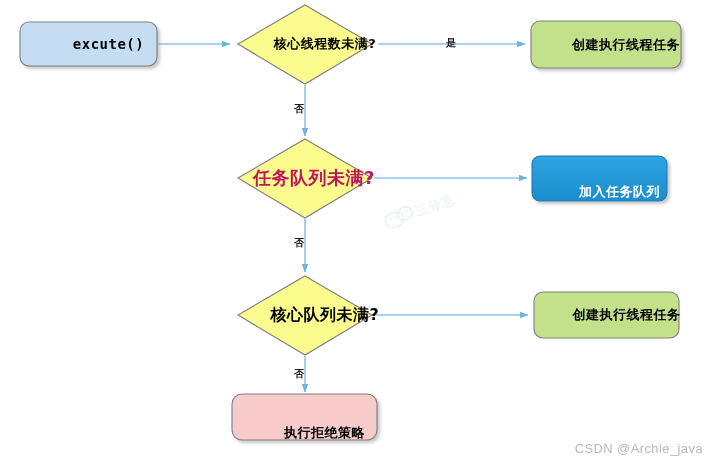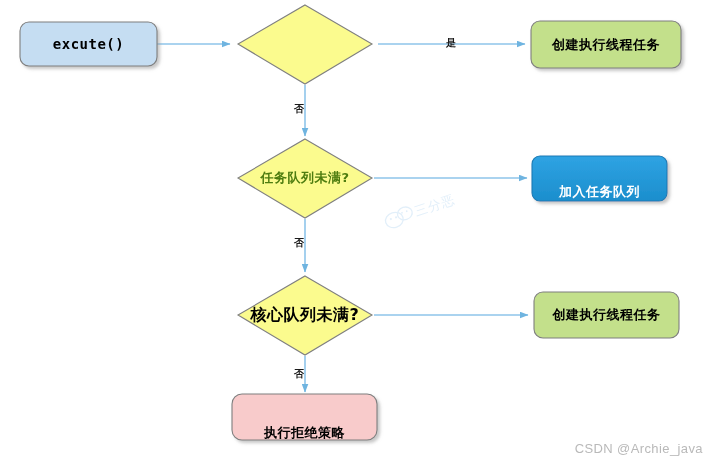--- a/index.html
+++ b/index.html
@@ -28,20 +28,21 @@
   .node-label {
     position: absolute;
     display: flex;
     align-items: center;
     justify-content: center;
     text-align: right;
     white-space: nowrap;
     font-weight: bold;
     letter-spacing: 0.5px;
     pointer-events: none;
+    padding-left: 20px;
   }
   .cn-text {
     font-family: "DejaVu Sans", "Liberation Sans", sans-serif;
     font-weight: bold;
   }
   .mono-text {
     font-family: "DejaVu Sans Mono", "Liberation Mono", monospace;
     font-weight: bold;
   }
   .edge-label {
@@ -132,22 +133,23 @@
 
     <rect x="532" y="156" width="135" height="45" rx="8" ry="8" fill="url(#blue-box-grad)" stroke="#1b7bb5" stroke-width="1.1" filter="url(#soft-shadow)"></rect>
 
     <rect x="534" y="292" width="145" height="46" rx="9" ry="9" fill="#c3e08b" stroke="#7f7f7f" stroke-width="1.1"></rect>
 
     <rect x="232" y="394" width="145" height="46" rx="10" ry="10" fill="#f8cbcb" stroke="#7f7f7f" stroke-width="1.1" filter="url(#soft-shadow)"></rect>
   </svg>
 
   <div class="node-label mono-text" style="left:20px; top:22px; width:137px; height:44px; font-size:14px; color:#000;">excute()</div>
 
+  <div class="node-label cn-text" style="left:225px; top:28px; width:160px; height:32px; font-size:13px; color:#000;">核心线程数未满?</div>
 
-  <div class="node-label cn-text" style="left:230px; top:162px; width:150px; height:32px; font-size:13px; color:#4d7c0f;">任务队列未满?</div>
+  <div class="node-label cn-text" style="left:219px; top:162px; width:150px; height:32px; font-size:18px; color:#be185d;">任务队列未满?</div>
 
   <div class="node-label cn-text" style="left:230px; top:299px; width:150px; height:32px; font-size:16px; color:#000;">核心队列未满?</div>
 
   <div class="node-label cn-text" style="left:531px; top:21px; width:150px; height:47px; font-size:13px; color:#000;">创建执行线程任务</div>
 
   <div class="node-label cn-text" style="left:532px; top:156px; width:135px; height:39px; font-size:13px; color:#ffffff;margin-top:16px;">加入任务队列</div>
 
   <div class="node-label cn-text" style="left:534px; top:292px; width:145px; height:46px; font-size:13px; color:#000;">创建执行线程任务</div>
 
   <div class="node-label cn-text" style="left:232px; top:394px; width:145px; height:46px; font-size:13px; color:#000;margin-top:16px;">执行拒绝策略</div>

